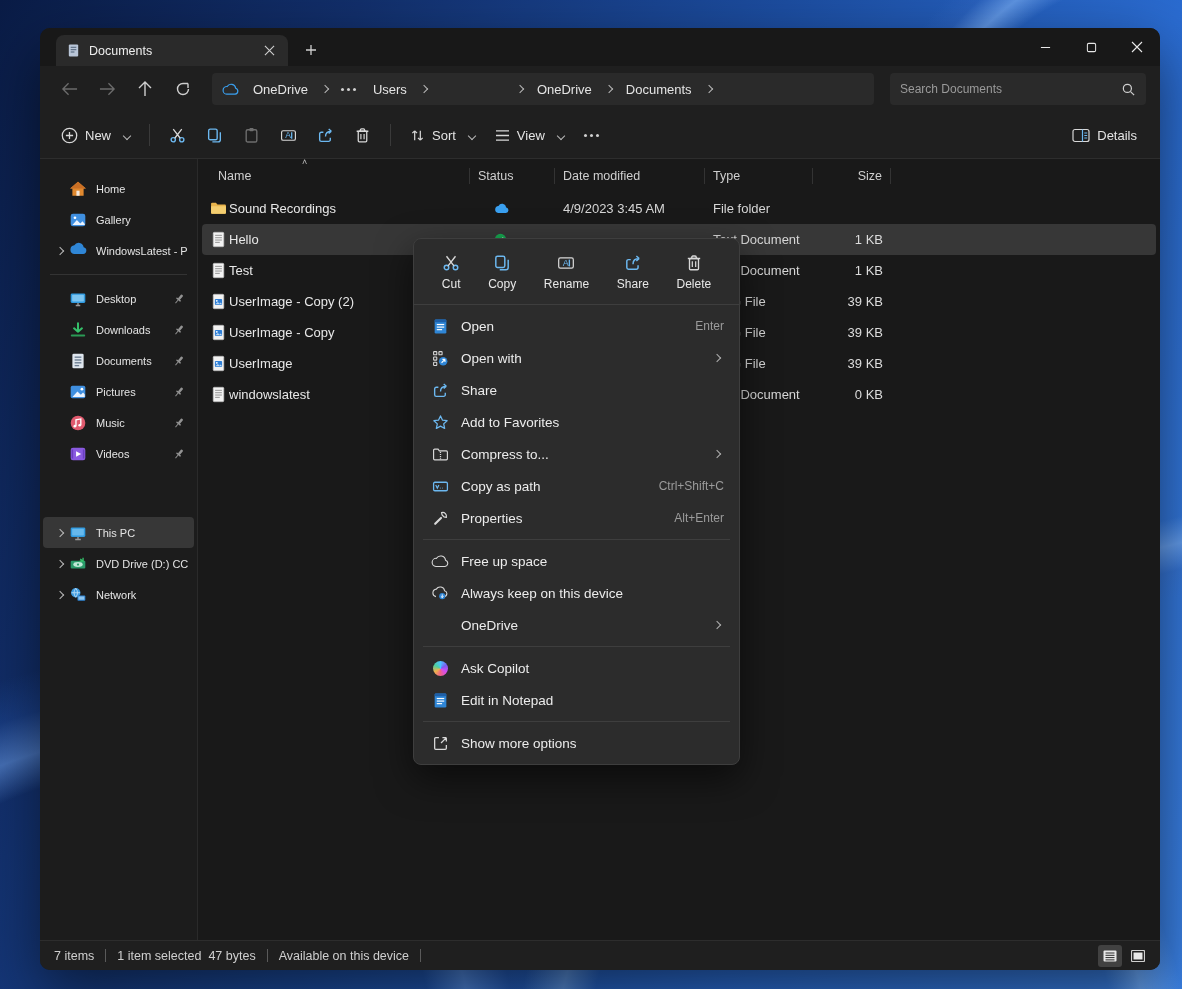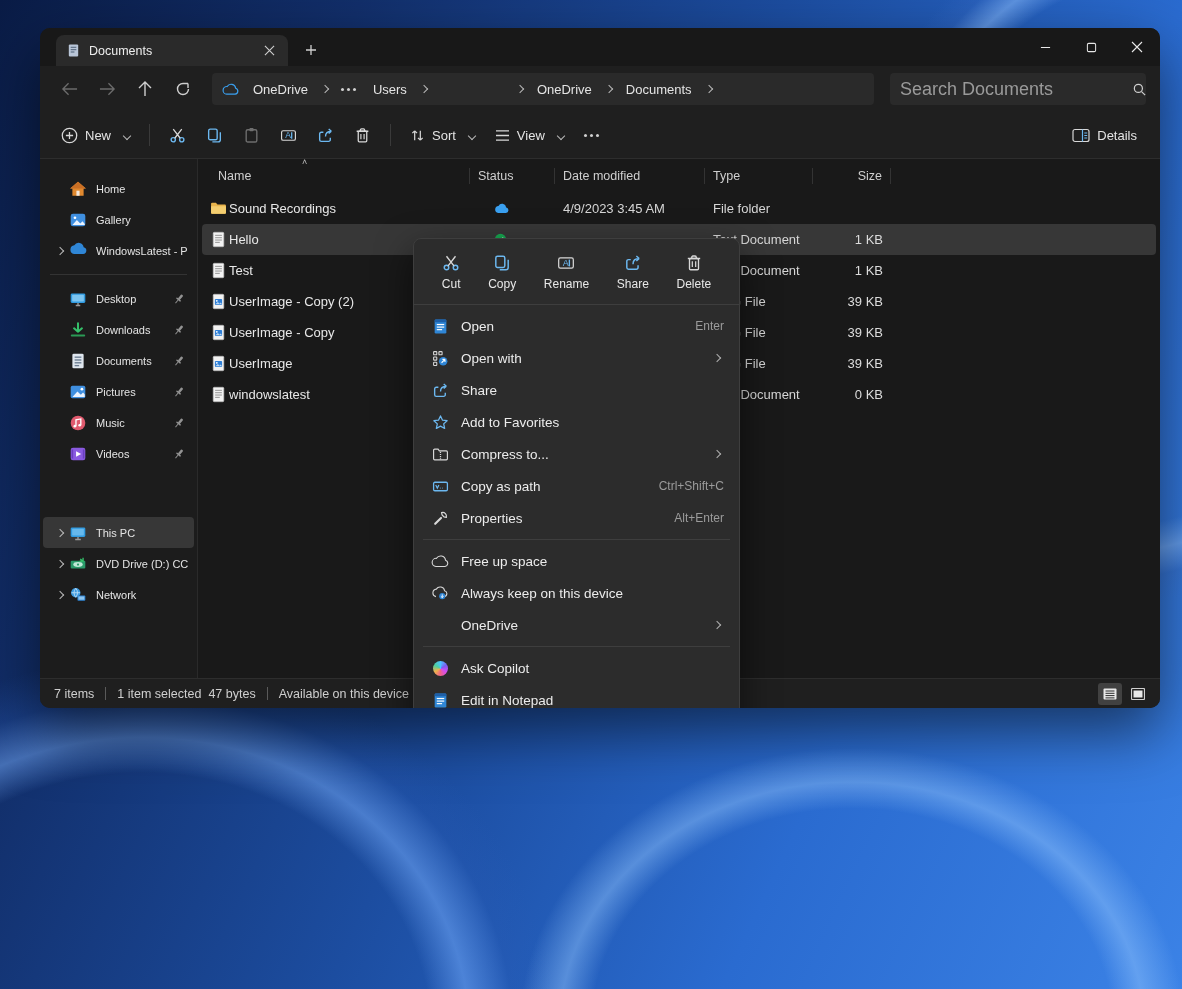--- a/index.html
+++ b/index.html
@@ -14,21 +14,21 @@
   .ribbon.r1 { right:-340px; top:-200px; width:760px; height:900px;
     background:radial-gradient(closest-side, rgba(0,0,0,0) 62%, rgba(140,190,255,.55) 68%, rgba(60,110,200,.25) 74%, rgba(0,0,0,0) 80%);
     transform:rotate(18deg); }
   .ribbon.r2 { left:-420px; bottom:-560px; width:1100px; height:1000px;
     background:radial-gradient(closest-side, rgba(0,0,0,0) 55%, rgba(120,175,255,.5) 62%, rgba(40,90,180,.3) 70%, rgba(0,0,0,0) 78%);
     transform:rotate(-12deg); }
   .ribbon.r3 { right:-120px; bottom:-420px; width:900px; height:760px;
     background:radial-gradient(closest-side, rgba(0,0,0,0) 58%, rgba(150,200,255,.45) 65%, rgba(0,0,0,0) 74%); }
 
   .window {
-    position:absolute; left:40px; top:28px; width:1120px; height:680px;
+    position:absolute; left:40px; top:28px; width:1120px; height:942px;
     background:#1f1f1f; border-radius:10px; box-shadow:0 24px 60px rgba(0,0,0,.55);
     display:flex; flex-direction:column; overflow:hidden;
   }
 
   
   .titlebar { height:38px; background:#181818; display:flex; align-items:flex-end; flex:0 0 auto; }
   .tab { margin-left:16px; width:232px; height:31px; background:#2a2a2a; border-radius:8px 8px 0 0;
     display:flex; align-items:center; padding:0 8px 0 10px; gap:8px; font-size:12.5px; color:#eee; }
   .tab-title { flex:1; white-space:nowrap; overflow:hidden; }
   .iconbtn { display:flex; align-items:center; justify-content:center; background:none; border:none; cursor:pointer; color:#cfcfcf; }
@@ -46,21 +46,21 @@
     display:flex; align-items:center; padding:0 10px; gap:2px; font-size:13px; color:#e4e4e4; }
   .crumb { padding:3px 8px; border-radius:4px; white-space:nowrap; cursor:pointer; }
   .crumb-blank { width:78px; }
   .chev { width:6px; height:6px; border-right:1.4px solid #b9b9b9; border-bottom:1.4px solid #b9b9b9;
     transform:rotate(-45deg); display:inline-block; flex:0 0 auto; margin:0 4px; }
   .chev.down { transform:rotate(45deg); margin:2px 0 0 6px; }
   .dots { display:inline-flex; gap:3px; padding:0 7px; align-items:center; height:100%; cursor:pointer; }
   .dots i { width:3px; height:3px; border-radius:50%; background:#d0d0d0; }
   .searchbox { width:256px; height:32px; margin-left:12px; background:#2a2a2a; border-radius:4px;
     display:flex; align-items:center; padding:0 10px; }
-  .searchbox input { flex:1; background:none; border:none; outline:none; color:#ddd; font-size:18px; font-family:"Liberation Sans",sans-serif; }
+  .searchbox input { flex:1; background:none; border:none; outline:none; color:#ddd; font-size:12px; font-family:"Liberation Sans",sans-serif; }
   .searchbox input::placeholder { color:#9a9a9a; }
 
   
   .toolbar { height:47px; display:flex; align-items:center; padding:0 14px 0 12px; gap:2px;
     border-bottom:1px solid #2d2d2d; flex:0 0 auto; }
   .tbtn { height:34px; border-radius:4px; display:flex; align-items:center; gap:7px; padding:0 9px;
     background:none; border:none; color:#e4e4e4; font-size:13px; cursor:pointer; }
   .tb-sep { width:1px; height:22px; background:#3a3a3a; margin:0 8px; }
   .spacer { flex:1; }
 

